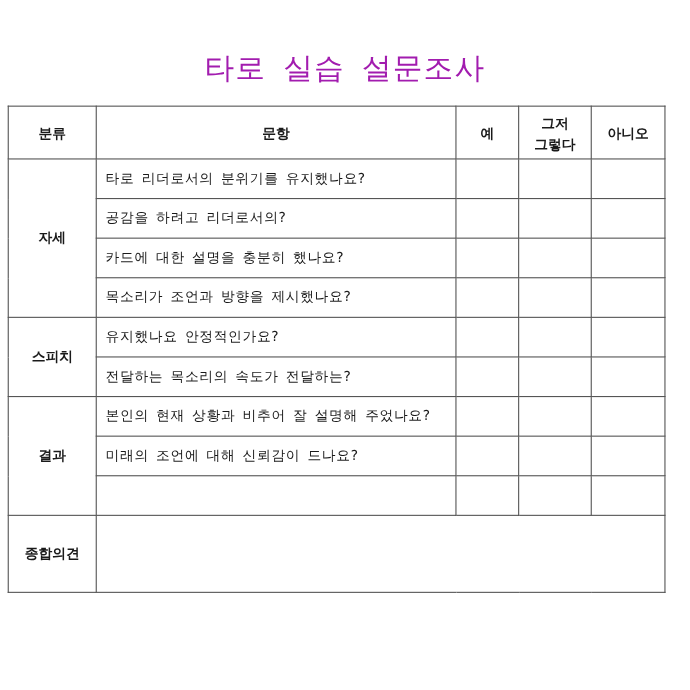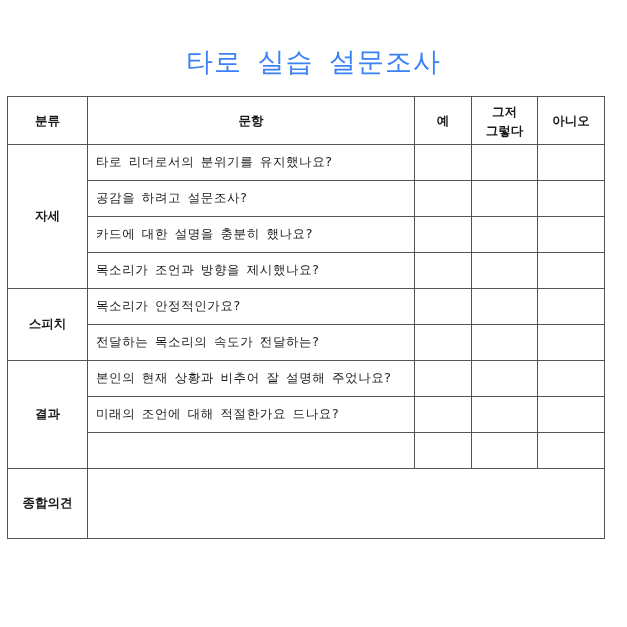--- a/index.html
+++ b/index.html
@@ -17,21 +17,21 @@
   }
   .title {
     position: absolute;
     left: 0;
     top: 44px;
     width: 627px;
     text-align: center;
     font-size: 27px;
     letter-spacing: 1px;
     word-spacing: 6px;
-    color: #3b82f6;
+    color: #a21caf;
     font-weight: normal;
   }
   table.survey {
     position: absolute;
     left: 7px;
     top: 96px;
     border-collapse: collapse;
     table-layout: fixed;
     width: 597px;
   }
@@ -108,61 +108,61 @@
   <tbody>
 
     <tr>
       <td class="cat" rowspan="4">자세</td>
       <td class="q">타로 리더로서의 분위기를 유지했나요?</td>
       <td class="ans"></td>
       <td class="ans"></td>
       <td class="ans"></td>
     </tr>
     <tr>
-      <td class="q">공감을 하려고 설문조사?</td>
+      <td class="q">공감을 하려고 리더로서의?</td>
       <td class="ans"></td>
       <td class="ans"></td>
       <td class="ans"></td>
     </tr>
     <tr>
       <td class="q">카드에 대한 설명을 충분히 했나요?</td>
       <td class="ans"></td>
       <td class="ans"></td>
       <td class="ans"></td>
     </tr>
     <tr>
       <td class="q">목소리가 조언과 방향을 제시했나요?</td>
       <td class="ans"></td>
       <td class="ans"></td>
       <td class="ans"></td>
     </tr>
 
     <tr>
       <td class="cat" rowspan="2">스피치</td>
-      <td class="q">목소리가 안정적인가요?</td>
+      <td class="q">유지했나요 안정적인가요?</td>
       <td class="ans"></td>
       <td class="ans"></td>
       <td class="ans"></td>
     </tr>
     <tr>
       <td class="q">전달하는 목소리의 속도가 전달하는?</td>
       <td class="ans"></td>
       <td class="ans"></td>
       <td class="ans"></td>
     </tr>
 
     <tr>
       <td class="cat" rowspan="3">결과</td>
       <td class="q">본인의 현재 상황과 비추어 잘 설명해 주었나요?</td>
       <td class="ans"></td>
       <td class="ans"></td>
       <td class="ans"></td>
     </tr>
     <tr>
-      <td class="q">미래의 조언에 대해 적절한가요 드나요?</td>
+      <td class="q">미래의 조언에 대해 신뢰감이 드나요?</td>
       <td class="ans"></td>
       <td class="ans"></td>
       <td class="ans"></td>
     </tr>
     <tr>
       <td class="q"></td>
       <td class="ans"></td>
       <td class="ans"></td>
       <td class="ans"></td>
     </tr>

